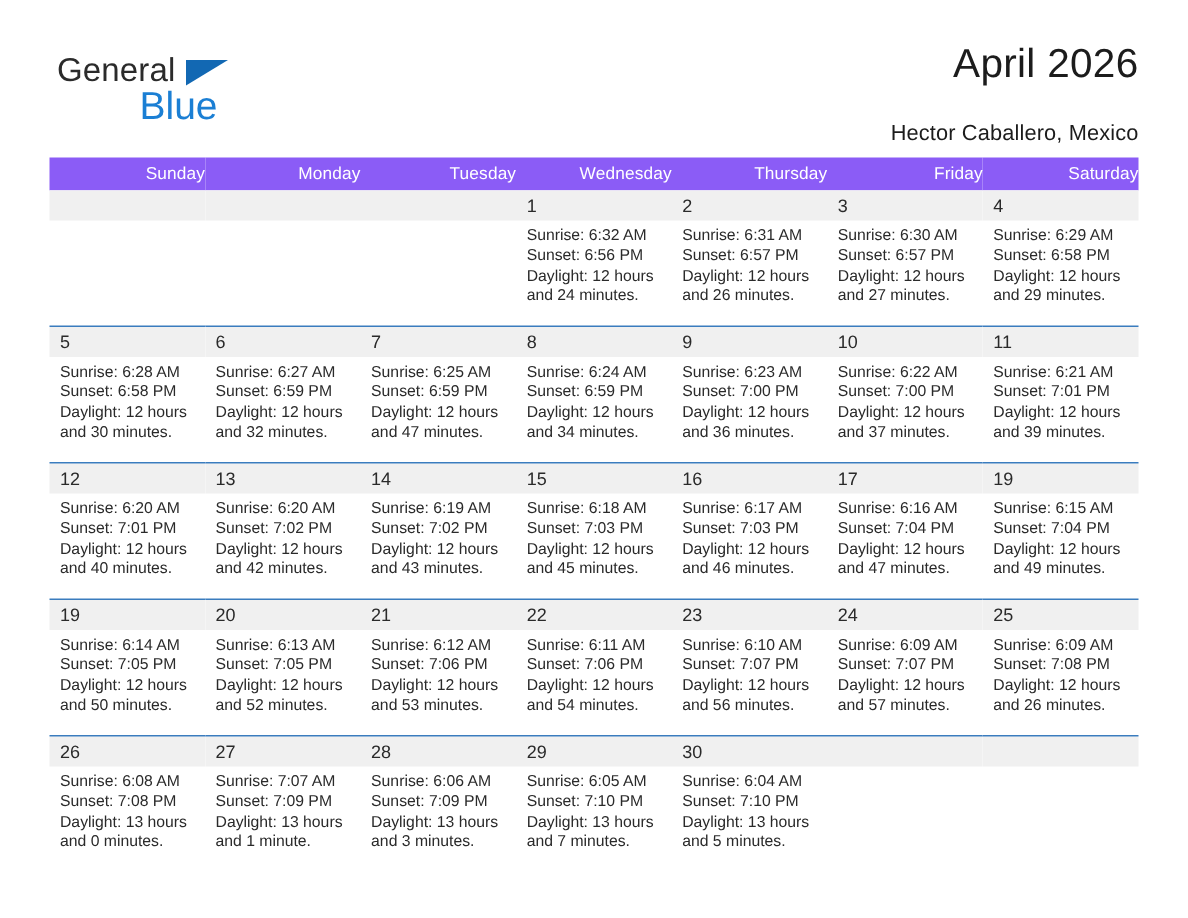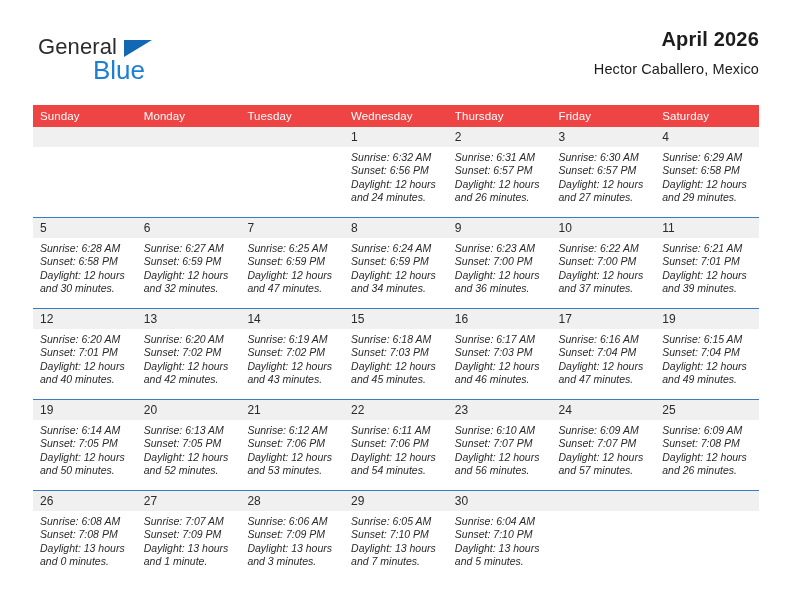--- a/index.html
+++ b/index.html
@@ -64,49 +64,49 @@
     top: 25px;
     font-family: "Liberation Sans", sans-serif;
   }
   .title-wrap {
     position: absolute;
     right: 0;
     top: 0;
     text-align: right;
   }
   .cal-title {
-    font-size: 20px;
+    font-size: 27px;
     color: #1c1c1c;
     line-height: 1.1;
-    font-weight: bold;
+    font-weight: normal;
     margin: 0;
     letter-spacing: 0.2px;
   }
   .cal-sub {
     font-size: 14.5px;
     color: #1c1c1c;
-    margin-top: 11px;
+    margin-top: 23px;
     letter-spacing: 0.1px;
   }
 
   
   .cal {
     position: absolute;
     left: 33px;
     top: 105px;
     width: 726px;
     border-collapse: collapse;
     table-layout: fixed;
   }
   .cal th {
-    background: #ef4444;
+    background: #8b5cf6;
     color: #ffffff;
     font-weight: normal;
     font-size: 11.5px;
-    text-align: left;
+    text-align: right;
     padding: 5px 0 5px 7px;
     height: 12px;
     letter-spacing: 0.1px;
   }
   .cal td {
     vertical-align: top;
     padding: 0;
     height: 90px;
     border-top: 1px solid #3a7cbe;
     background: #ffffff;
@@ -123,21 +123,20 @@
     line-height: 14px;
   }
   .daynum.empty {
     color: transparent;
   }
   .info {
     padding: 4px 6px 0 7px;
     font-size: 10.5px;
     line-height: 13.4px;
     color: #2a2a2a;
-    font-style: italic;
   }
   .info div {
     white-space: nowrap;
   }
 </style>
 </head>
 <body>
 
 <div class="page">
 

